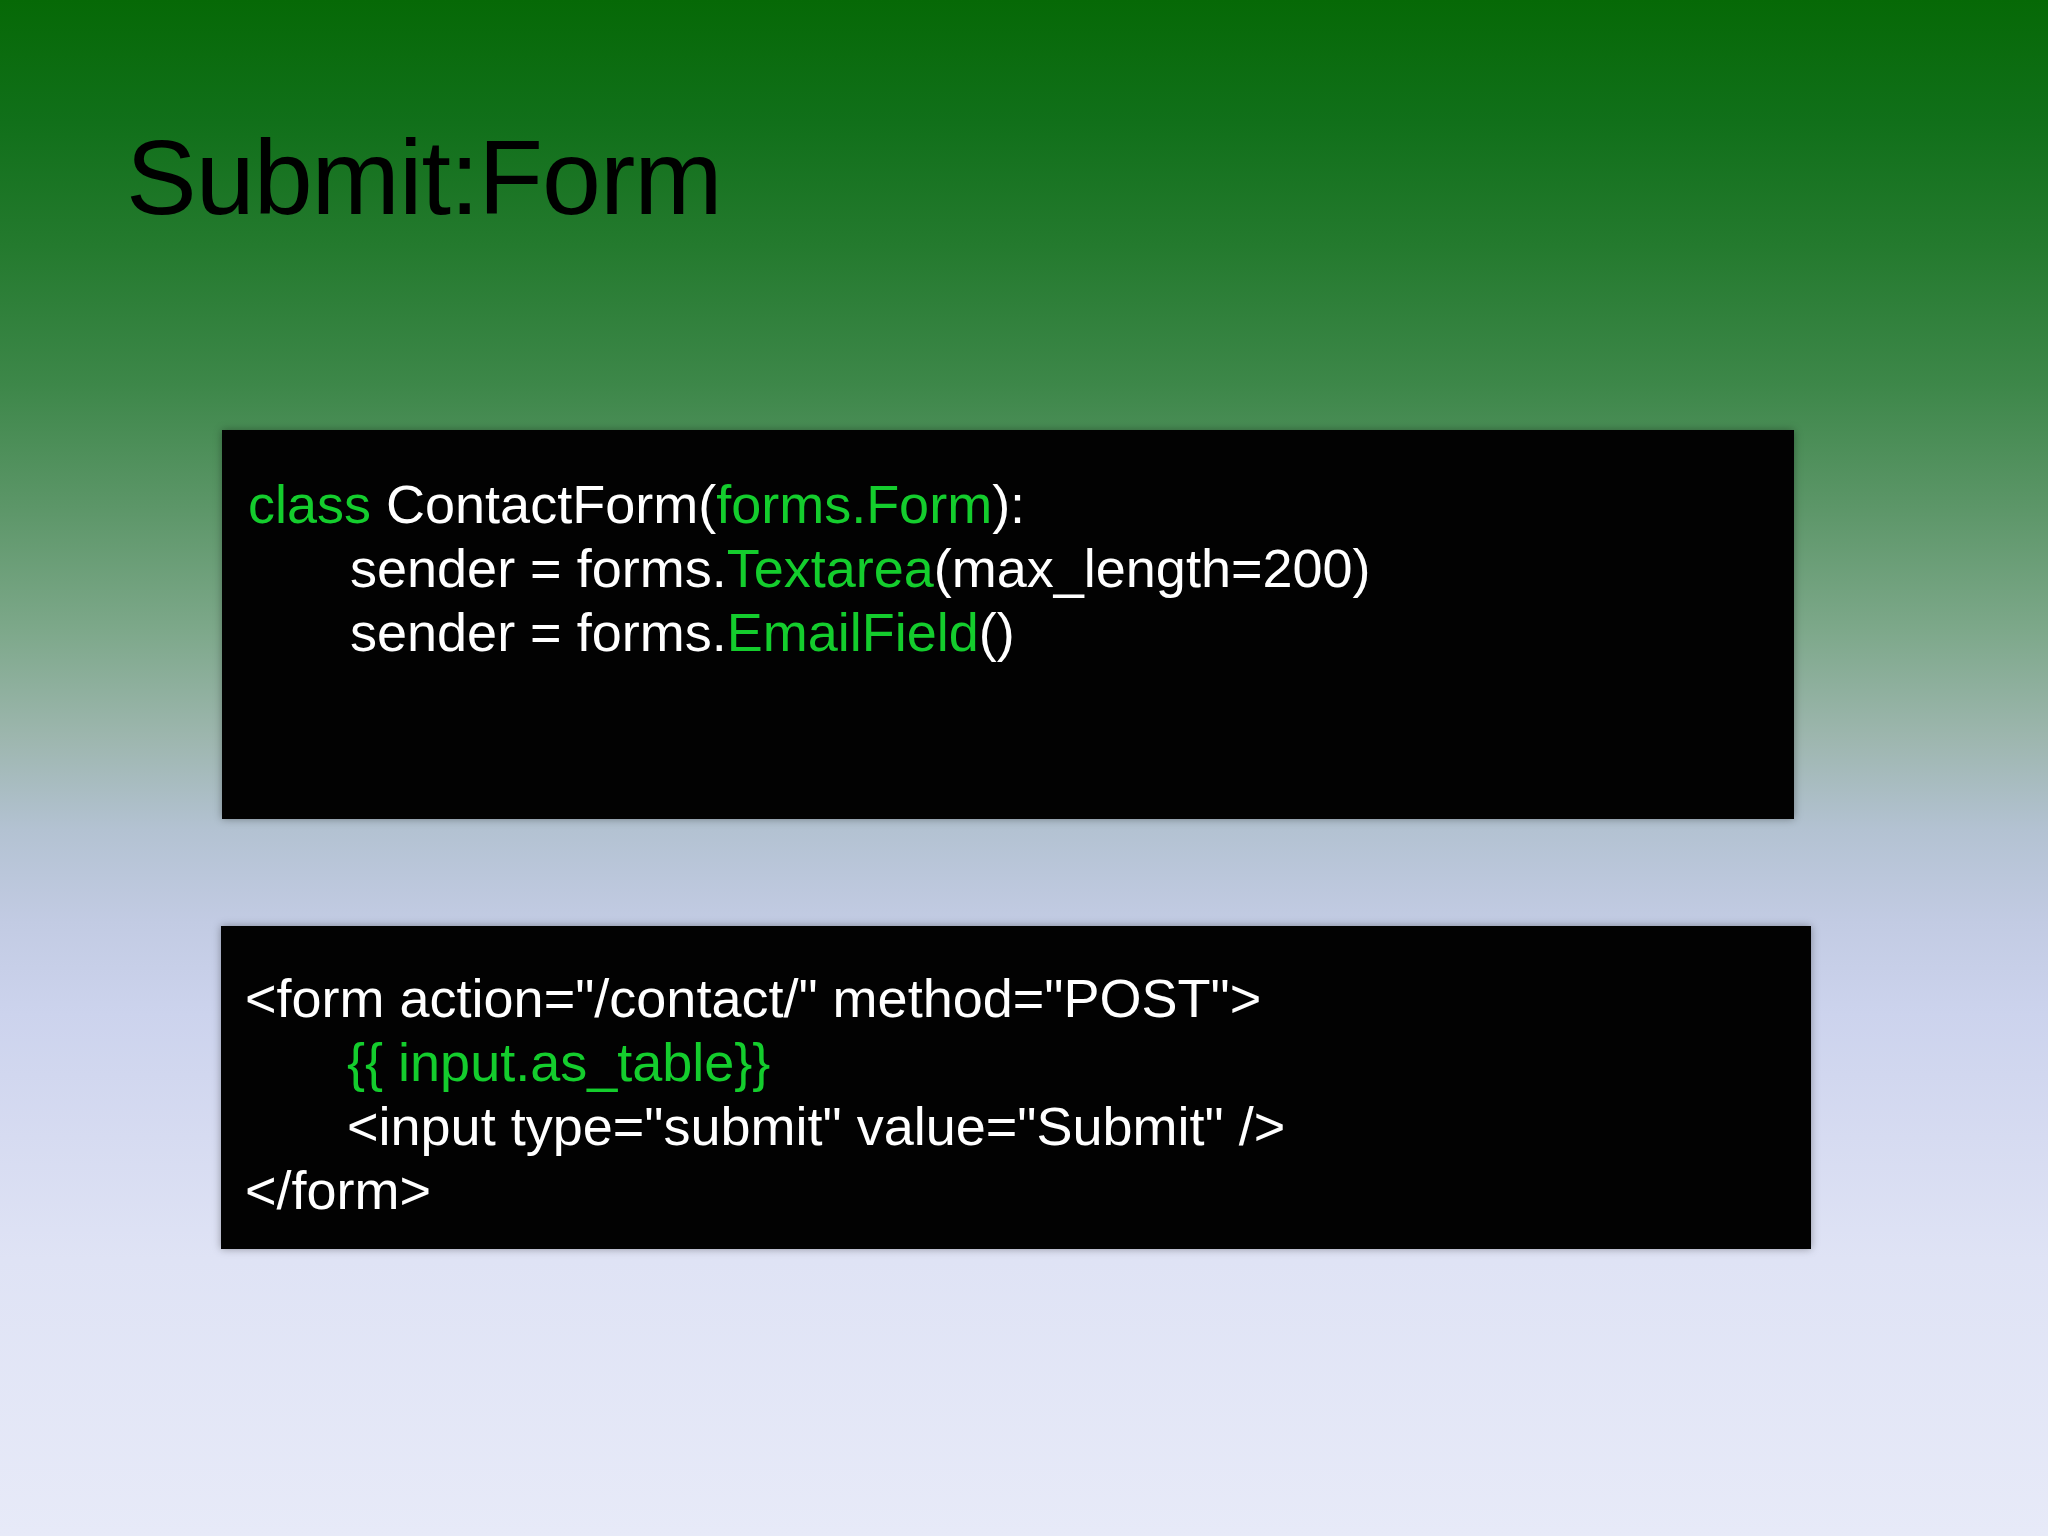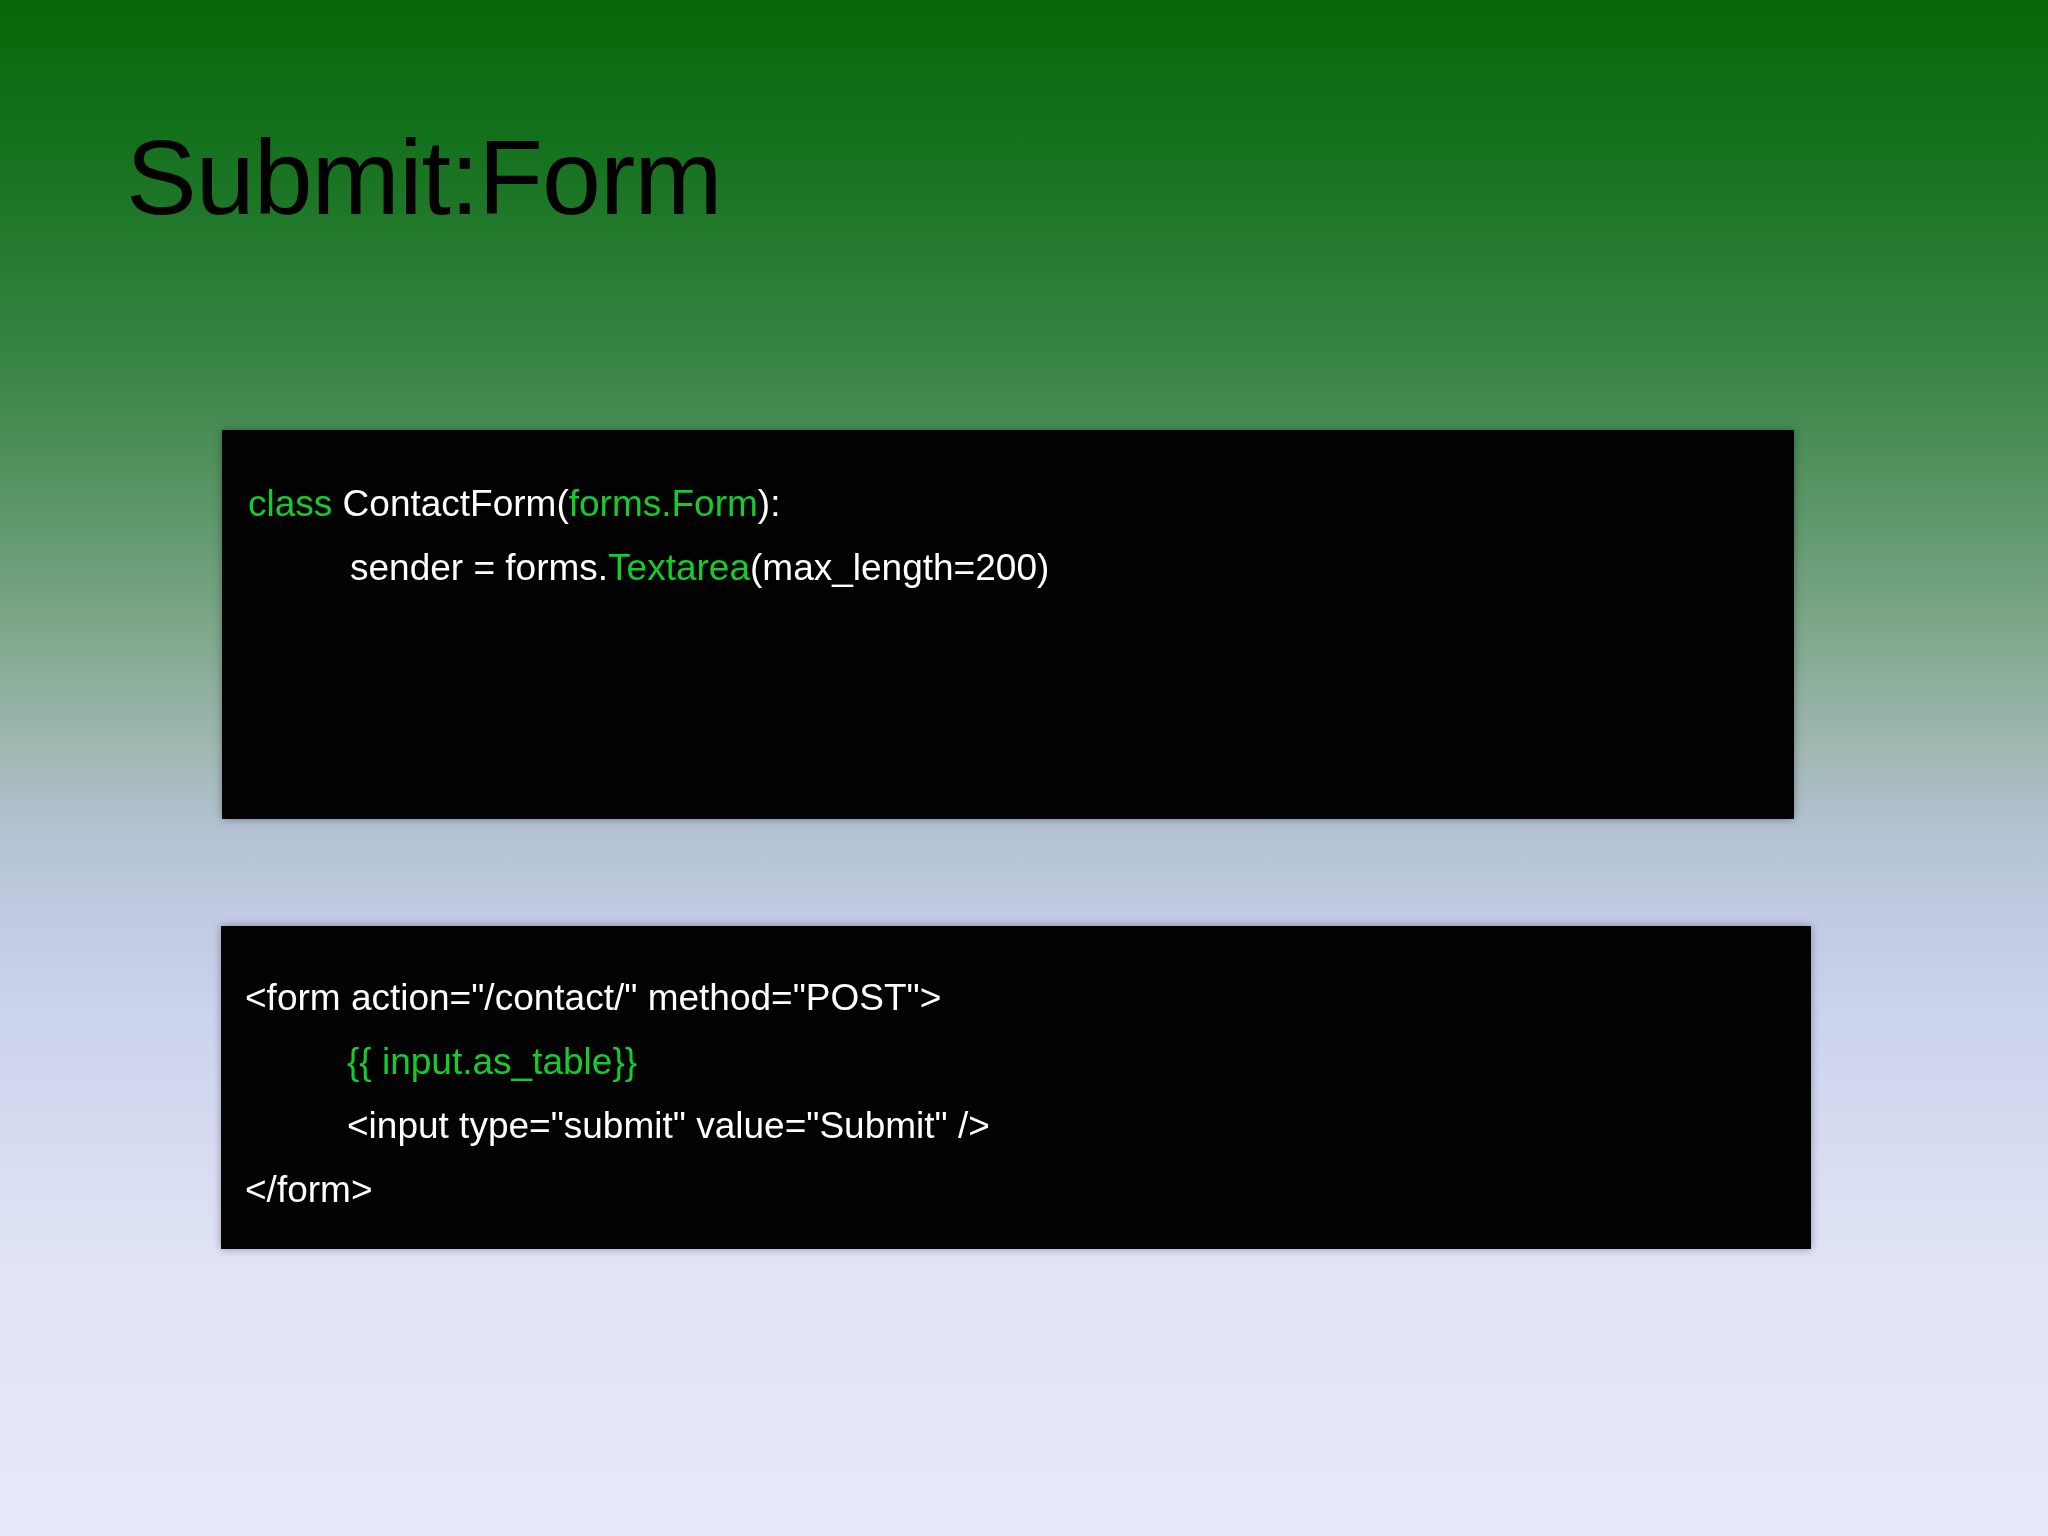--- a/index.html
+++ b/index.html
@@ -34,21 +34,21 @@
     font-size: 106px;
     line-height: 1.05;
     color: var(--title-color, #000000);
     letter-spacing: -1px;
     white-space: nowrap;
   }
   .code-box {
     position: absolute;
     background: var(--code-bg, #020202);
     color: var(--code-text, #ffffff);
-    font-size: 37px;
+    font-size: 54px;
     line-height: 64px;
     box-shadow: 0 0 8px rgba(0,0,0,0.35);
     box-sizing: border-box;
   }
   .code-box-1 {
     left: 222px;
     top: 430px;
     width: 1572px;
     height: 389px;
     padding: 42px 28px 0 26px;
@@ -74,20 +74,21 @@
   }
 </style>
 </head>
 <body>
 
 <div class="slide-title">Submit:Form</div>
 
 <div class="code-box code-box-1">
     <div class="code-line"><span class="kw">class </span><span class="plain">ContactForm(</span><span class="kw">forms.Form</span><span class="plain">):</span></div>
     <div class="code-line indent"><span class="plain">sender = forms.</span><span class="kw">Textarea</span><span class="plain">(max_length=200)</span></div>
+    <div class="code-line indent"><span class="plain">sender = forms.</span><span class="kw">EmailField</span><span class="plain">()</span></div>
   </div>
 
 <div class="code-box code-box-2">
     <div class="code-line"><span class="plain">&lt;form action="/contact/" method="POST"&gt;</span></div>
     <div class="code-line indent"><span class="kw">{{ input.as_table}}</span></div>
     <div class="code-line indent"><span class="plain">&lt;input type="submit" value="Submit" /&gt;</span></div>
     <div class="code-line"><span class="plain">&lt;/form&gt;</span></div>
   </div>
 
 </body></html>

